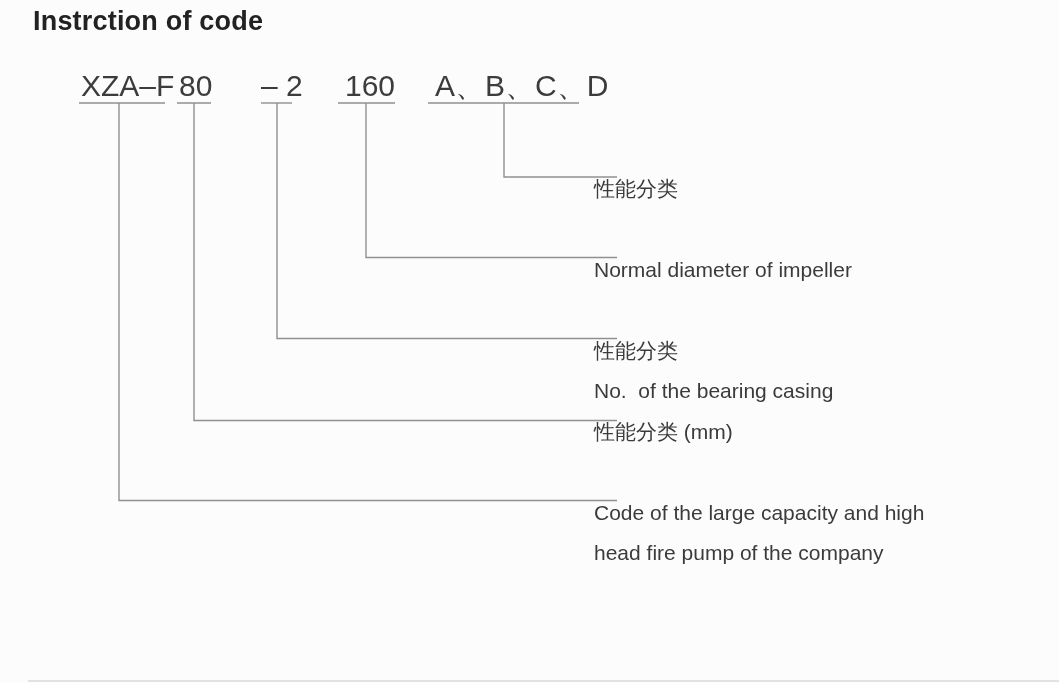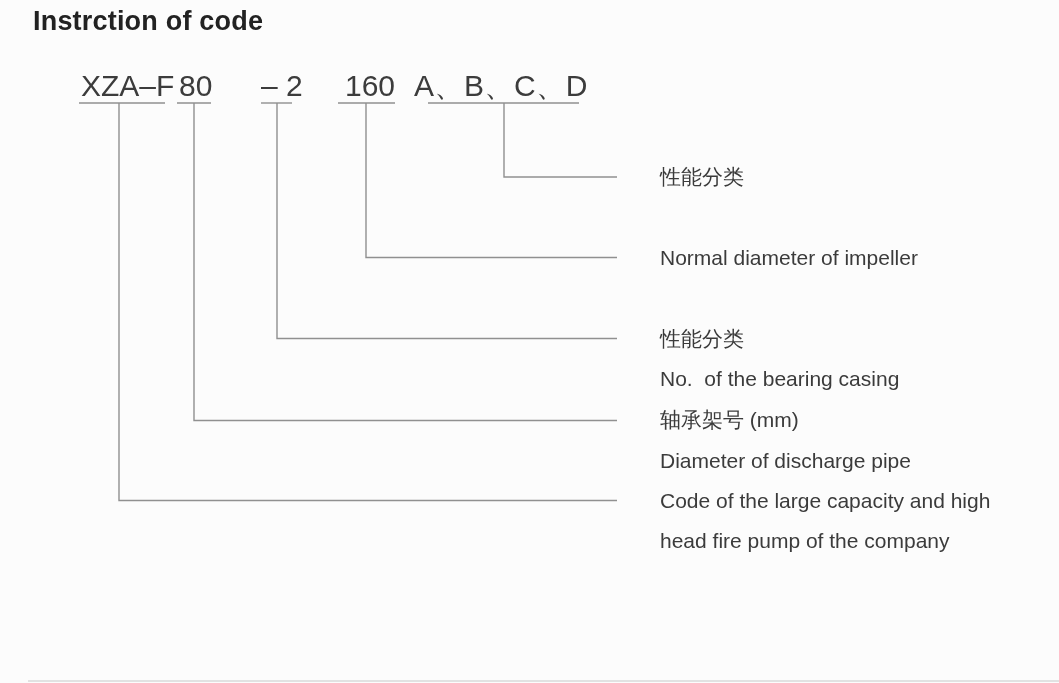--- a/index.html
+++ b/index.html
@@ -34,22 +34,23 @@
     color: #3c3c3c;
     white-space: pre;
   }
   .connectors {
     position: absolute;
     left: 0;
     top: 0;
   }
   .label-row {
     position: absolute;
-    left: 660px;
+    left: 594px;
     width: 360px;
+    margin-top: 12px;
   }
   .label-row .zh,
   .label-row .en {
     font-size: 21px;
     line-height: 40.5px;
     color: #3b3b3b;
     white-space: pre-wrap;
   }
   .bottom-rule {
     position: absolute;
@@ -65,21 +66,21 @@
 
 <div class="page">
 
   <h1 class="title">Instrction of code</h1>
 
   <div class="code-row">
     <span class="seg" style="left:81px">XZA–F</span>
     <span class="seg" style="left:179px">80</span>
     <span class="seg" style="left:261px">– 2</span>
     <span class="seg" style="left:345px">160</span>
-    <span class="seg" style="left:414px">A、B、C、D</span>
+    <span class="seg" style="left:435px">A、B、C、D</span>
   </div>
 
   <svg class="connectors" width="1059" height="683" viewBox="0 0 1059 683" xmlns="http://www.w3.org/2000/svg">
     <g stroke="#909090" stroke-width="1.4" fill="none">
       <line x1="79" y1="103" x2="165" y2="103"></line>
       <line x1="177" y1="103" x2="211" y2="103"></line>
       <line x1="261" y1="103" x2="292" y2="103"></line>
       <line x1="338" y1="103" x2="395" y2="103"></line>
       <line x1="428" y1="103" x2="579" y2="103"></line>
 
@@ -96,22 +97,21 @@
       <div class="zh">性能分类</div>
     </div>
     <div class="label-row" style="top:237.5px">
       <div class="en">Normal diameter of impeller</div>
     </div>
     <div class="label-row" style="top:318.5px">
       <div class="zh">性能分类</div>
       <div class="en">No.  of the bearing casing</div>
     </div>
     <div class="label-row" style="top:400px">
-      <div class="zh">轴承架号 (mm)</div>
-      <div class="en">Diameter of discharge pipe</div>
+      <div class="zh">性能分类 (mm)</div>
     </div>
     <div class="label-row" style="top:480.5px">
       <div class="en">Code of the large capacity and high head fire pump of the company</div>
     </div>
   </div>
 
   <div class="bottom-rule"></div>
 
 </div>
 

